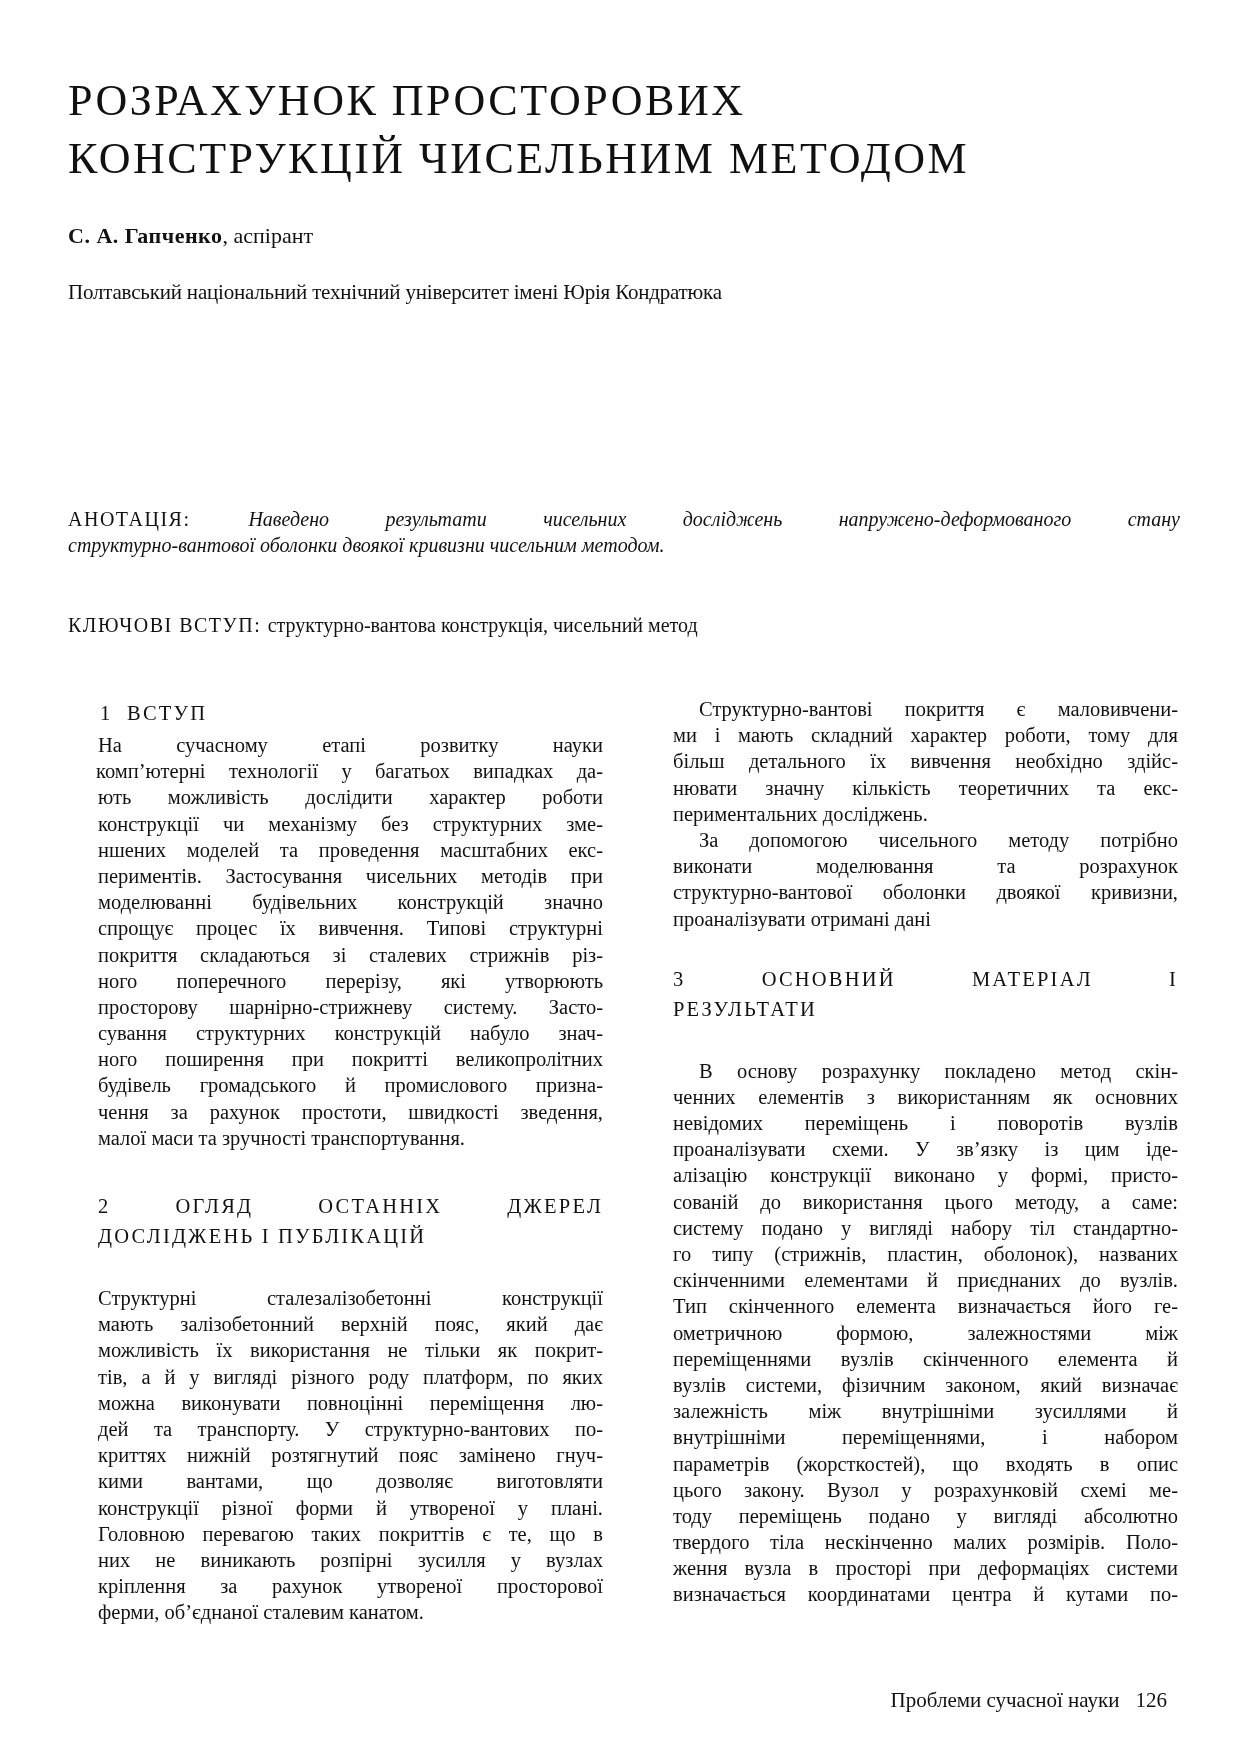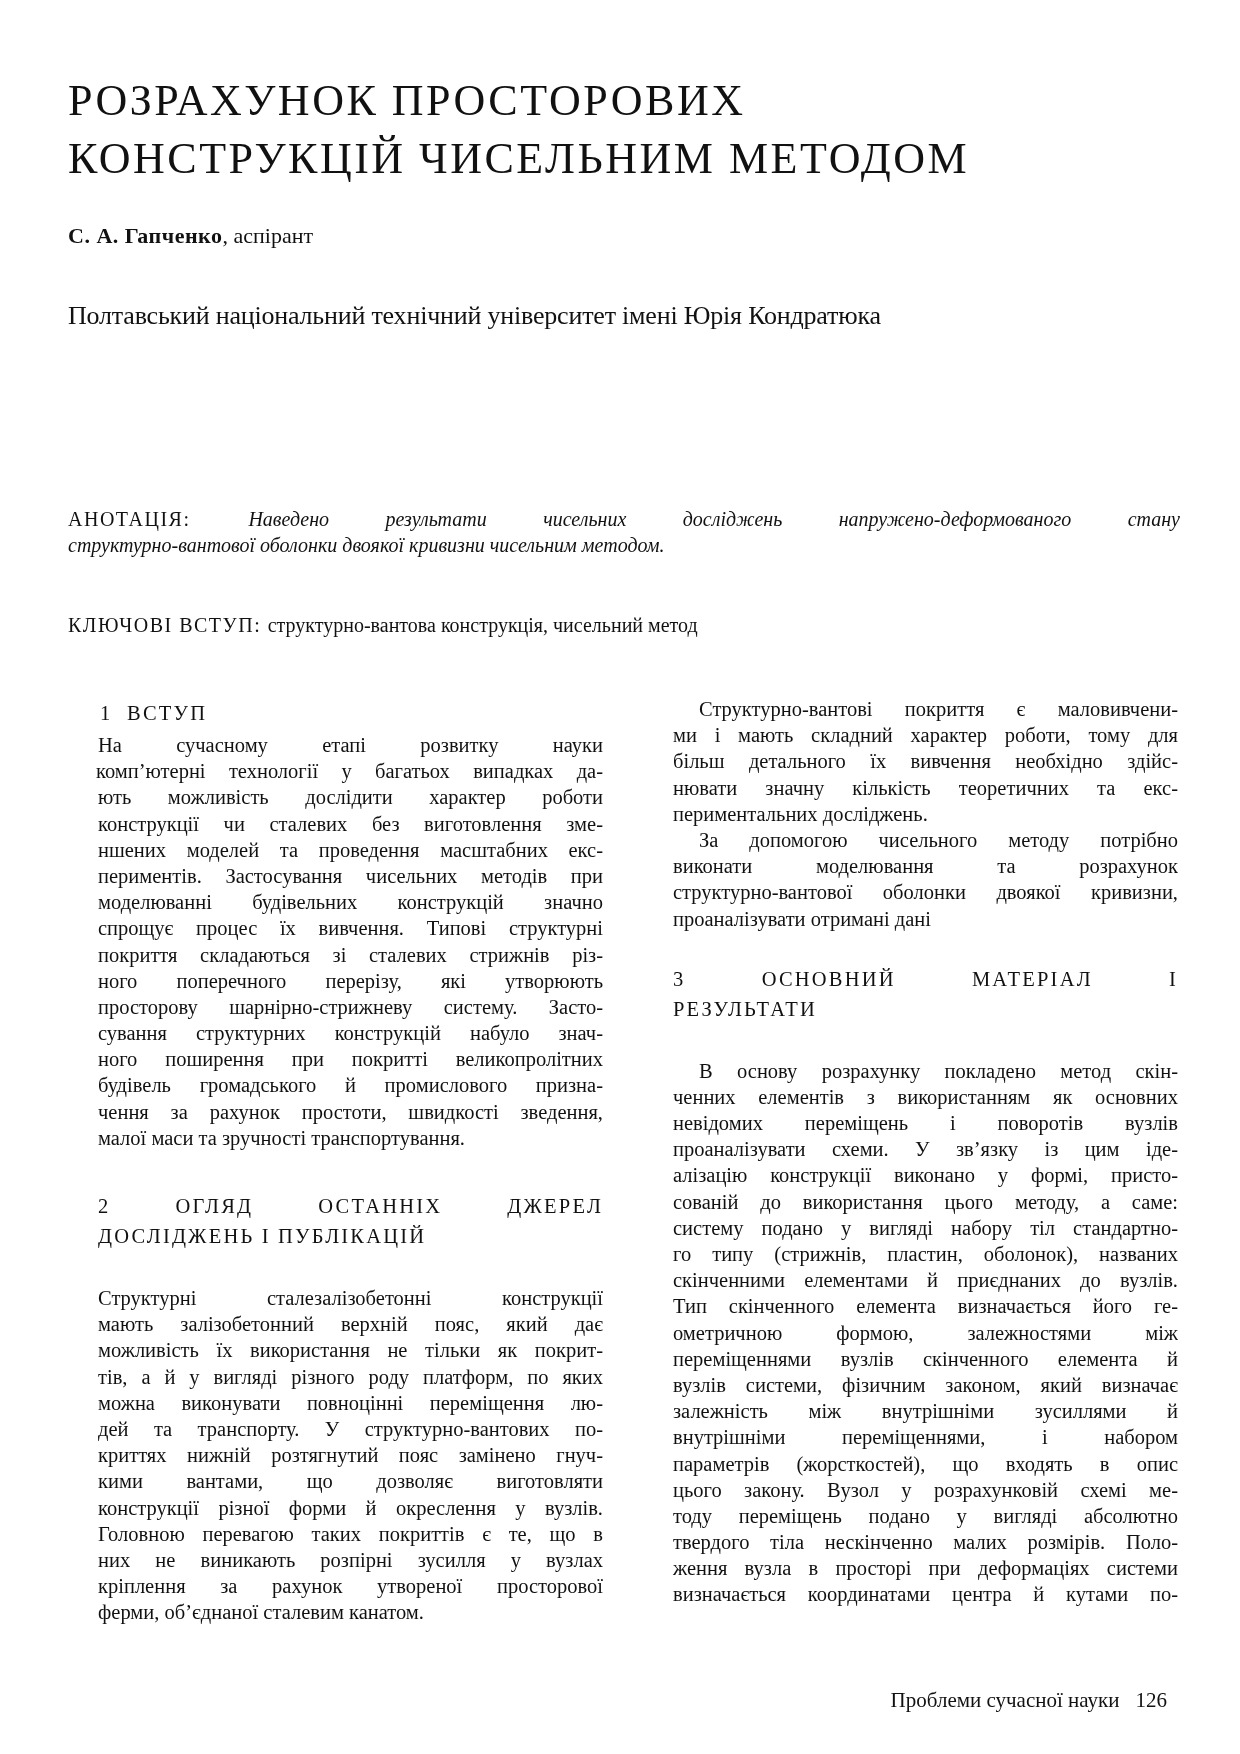--- a/index.html
+++ b/index.html
@@ -1,21 +1,21 @@
 <!DOCTYPE html>
 <html><head>
 <meta charset="utf-8">
 <style>
   html, body { margin: 0; padding: 0; background: #ffffff; }
   body { width: 1240px; height: 1754px; position: relative; overflow: hidden; color: #111; font-family: "Liberation Serif", "DejaVu Serif", serif; }
   .title { position: absolute; left: 68px; top: 72px; width: 1100px; font-size: 44px; line-height: 58px; letter-spacing: 2.5px; font-weight: normal; margin: 0; }
   .title span { display: block; }
   .author { position: absolute; left: 68px; top: 222px; font-size: 22px; line-height: 28px; }
   .author b { font-weight: bold; letter-spacing: 0.5px; }
-  .affil { position: absolute; left: 68px; top: 302px; font-size: 26px; line-height: 28px; letter-spacing: -0.2px; }
+  .affil { position: absolute; left: 68px; top: 278px; font-size: 21px; line-height: 28px; letter-spacing: -0.2px; }
   .abstract { position: absolute; left: 68px; top: 506px; width: 1112px; font-size: 20px; line-height: 26px; }
   .abstract .line { display: block; text-align: justify; text-align-last: justify; }
   .abstract .line.last { text-align-last: left; }
   .abstract .label { letter-spacing: 1.5px; font-style: normal; }
   .abstract i { font-style: italic; }
   .keywords { position: absolute; left: 68px; top: 612px; font-size: 20px; line-height: 26px; }
   .keywords .label { letter-spacing: 1.5px; }
   .col { position: absolute; width: 505px; font-size: 20.5px; line-height: 26.2px; }
   .col-left { left: 98px; top: 698px; }
   .col-right { left: 673px; top: 696px; }
@@ -50,21 +50,21 @@
 </div>
 
 <div class="col col-left">
   <div class="heading" style="margin-left:2px;">
     <span class="line last" style="white-space:pre;">1  ВСТУП</span>
   </div>
   <div style="margin-top:4px;">
     <span class="line">На сучасному етапі розвитку науки</span>
     <span class="line" style="margin-left:-2px;">комп’ютерні технології у багатьох випадках да-</span>
     <span class="line">ють можливість дослідити характер роботи</span>
-    <span class="line">конструкції чи сталевих без виготовлення зме-</span>
+    <span class="line">конструкції чи механізму без структурних зме-</span>
     <span class="line">ншених моделей та проведення масштабних екс-</span>
     <span class="line">периментів. Застосування чисельних методів при</span>
     <span class="line">моделюванні будівельних конструкцій значно</span>
     <span class="line">спрощує процес їх вивчення. Типові структурні</span>
     <span class="line">покриття складаються зі сталевих стрижнів різ-</span>
     <span class="line">ного поперечного перерізу, які утворюють</span>
     <span class="line">просторову шарнірно-стрижневу систему. Засто-</span>
     <span class="line">сування структурних конструкцій набуло знач-</span>
     <span class="line">ного поширення при покритті великопролітних</span>
     <span class="line">будівель громадського й промислового призна-</span>
@@ -78,21 +78,21 @@
   </div>
   <div style="margin-top:34px;">
     <span class="line">Структурні сталезалізобетонні конструкції</span>
     <span class="line">мають залізобетонний верхній пояс, який дає</span>
     <span class="line">можливість їх використання не тільки як покрит-</span>
     <span class="line">тів, а й у вигляді різного роду платформ, по яких</span>
     <span class="line">можна виконувати повноцінні переміщення лю-</span>
     <span class="line">дей та транспорту. У структурно-вантових по-</span>
     <span class="line">криттях нижній розтягнутий пояс замінено гнуч-</span>
     <span class="line">кими вантами, що дозволяє виготовляти</span>
-    <span class="line">конструкції різної форми й окреслення у вузлів.</span>
+    <span class="line">конструкції різної форми й утвореної у плані.</span>
     <span class="line">Головною перевагою таких покриттів є те, що в</span>
     <span class="line">них не виникають розпірні зусилля у вузлах</span>
     <span class="line">кріплення за рахунок утвореної просторової</span>
     <span class="line last">ферми, об’єднаної сталевим канатом.</span>
   </div>
 </div>
 
 <div class="col col-right">
   <div>
     <span class="line" style="padding-left:26px;">Структурно-вантові покриття є маловивчени-</span>

